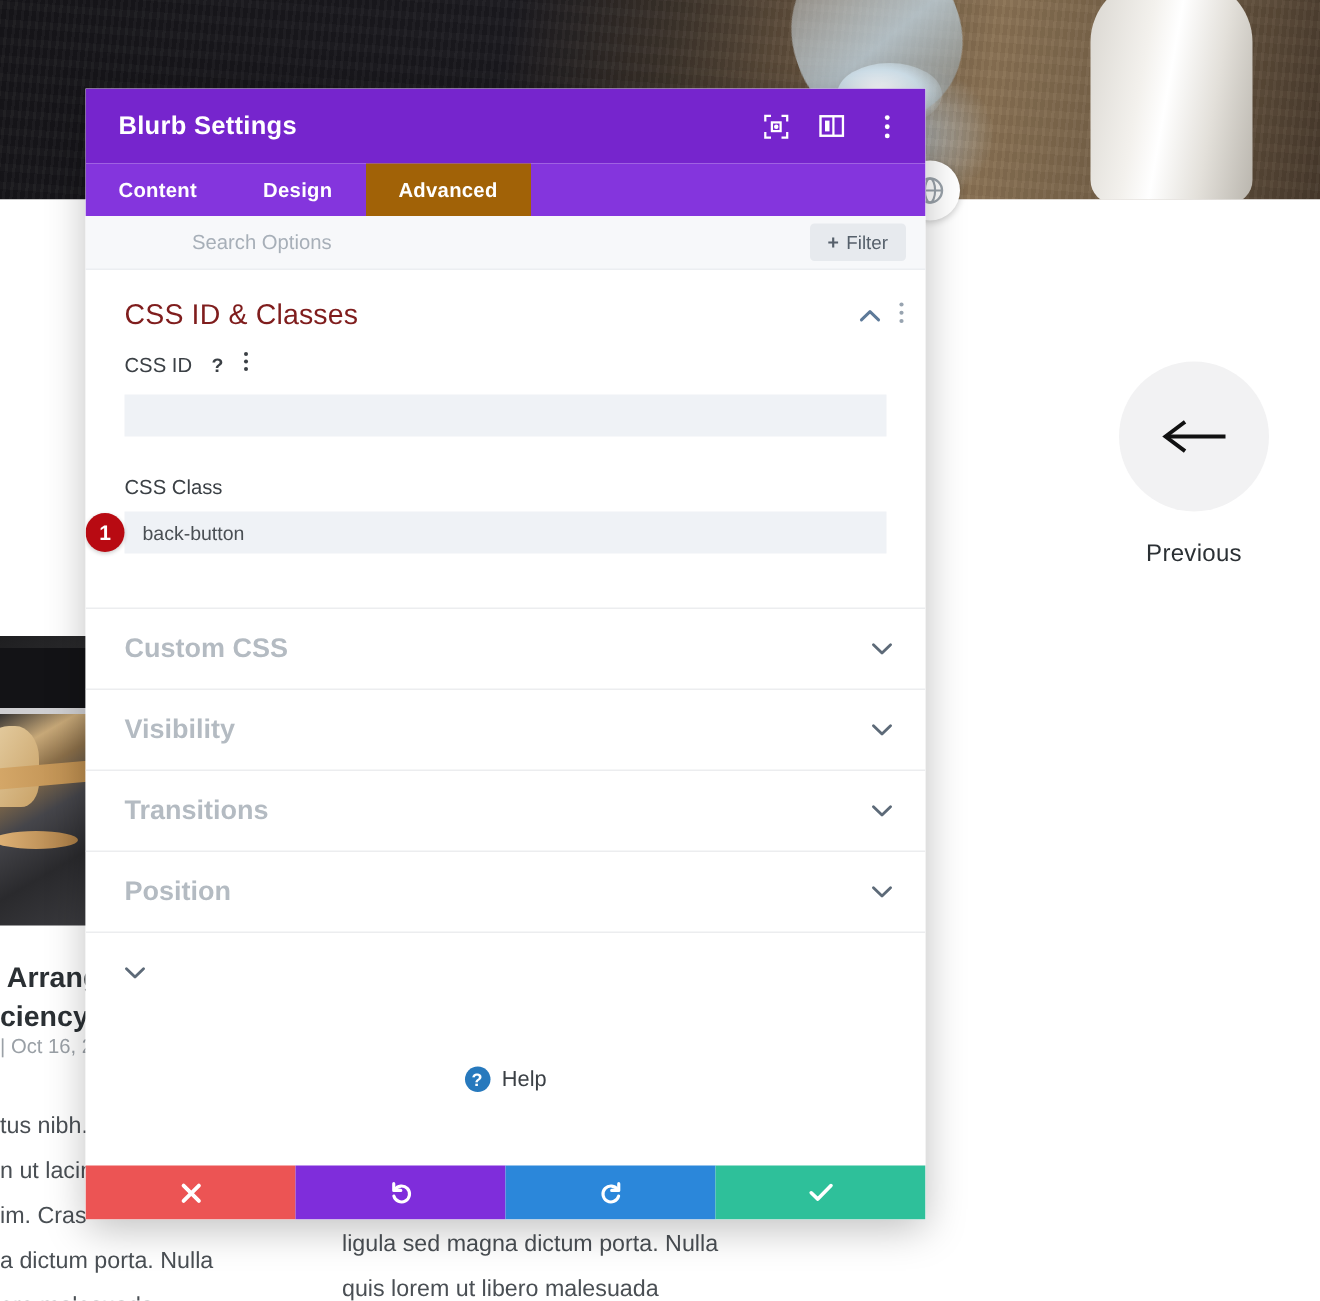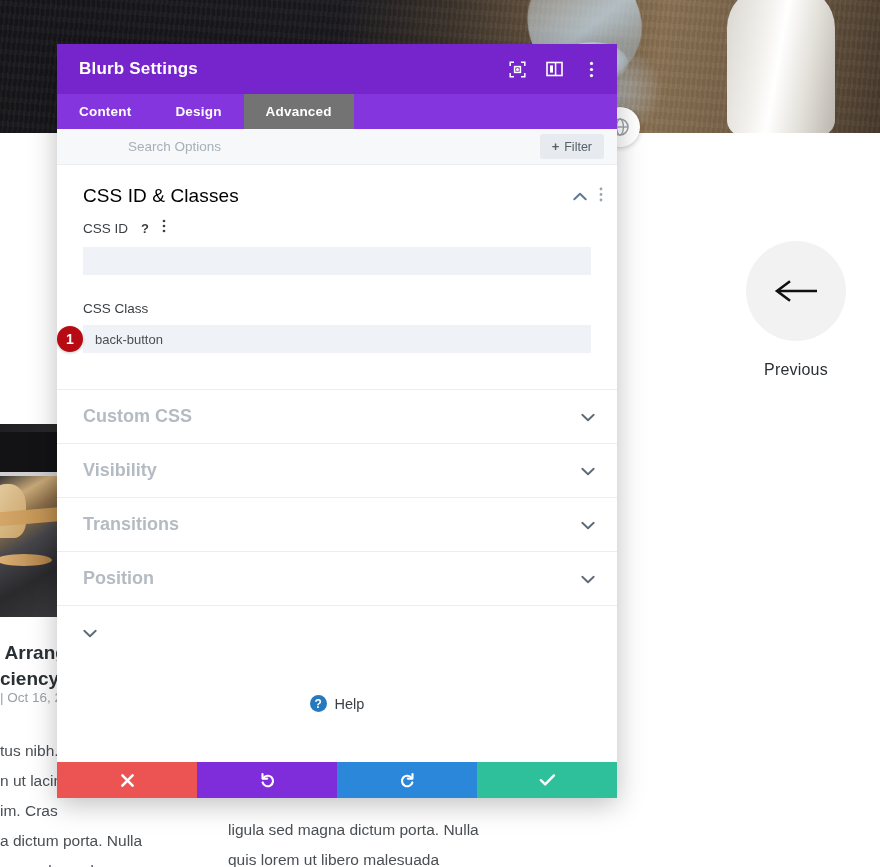--- a/index.html
+++ b/index.html
@@ -114,21 +114,21 @@
     position: absolute; left: 600px; top: 107px;
     width: 40px; height: 40px; border-radius: 50%;
     background: #ffffff;
     box-shadow: 0 1px 5px rgba(0,0,0,.22);
     display: flex; align-items: center; justify-content: center;
     z-index: 5;
   }
 
   
   .modal {
-    position: absolute; left: 57px; top: 44px;
+    position: absolute; left: 57px; top: 59px;
     width: 560px; height: 754px;
     background: #ffffff;
     box-shadow: 0 6px 26px rgba(0,0,0,.26);
     z-index: 20;
     display: flex; flex-direction: column;
     overflow: hidden;
   }
 
   .modal-header {
     height: 50px; background: #7625cd;
@@ -144,21 +144,21 @@
 
   .modal-tabs {
     height: 35px; background: #8435dd;
     display: flex; align-items: stretch; flex: 0 0 auto;
   }
   .tab {
     display: flex; align-items: center; padding: 17px 22px;
     color: #ffffff; font-size: 13.5px; font-weight: 700; cursor: pointer;
     letter-spacing: .2px;
   }
-  .tab.active { background: #737373; }
+  .tab.active { background: #a16207; }
 
   .search-row {
     height: 36px; background: #f7f8fa; border-bottom: 1px solid #eceef1;
     display: flex; align-items: center; padding: 0 13px 0 26px;
     flex: 0 0 auto;
   }
   .search-input {
     flex: 1 1 auto; border: none; outline: none; background: transparent;
     font-family: inherit; font-size: 13.5px; color: #4a4f54; margin-left: 45px;
   }
@@ -171,21 +171,21 @@
   }
   .filter-plus { font-size: 13px; font-weight: 700; }
 
   .modal-body { flex: 1 1 auto; overflow: hidden; background: #fff; }
 
   .acc-open-head {
     display: flex; align-items: center;
     padding: 20px 14px 12px 26px;
   }
   .acc-open-title {
-    flex: 1 1 auto; color: #000000; font-size: 19px; font-weight: 400;
+    flex: 1 1 auto; color: #7f1d1d; font-size: 19px; font-weight: 400;
     letter-spacing: .1px;
   }
   .acc-head-icons { display: flex; align-items: center; gap: 12px; }
 
   .field-block { padding: 0 26px; }
   .field-label-row { display: flex; align-items: center; gap: 10px; margin-bottom: 10px; }
   .field-label { font-size: 13.5px; color: #3b4045; }
   .help-dot {
     width: 14px; height: 14px; display: flex; align-items: center; justify-content: center;
     color: #3b4045; font-size: 13px; font-weight: 700; cursor: pointer;

